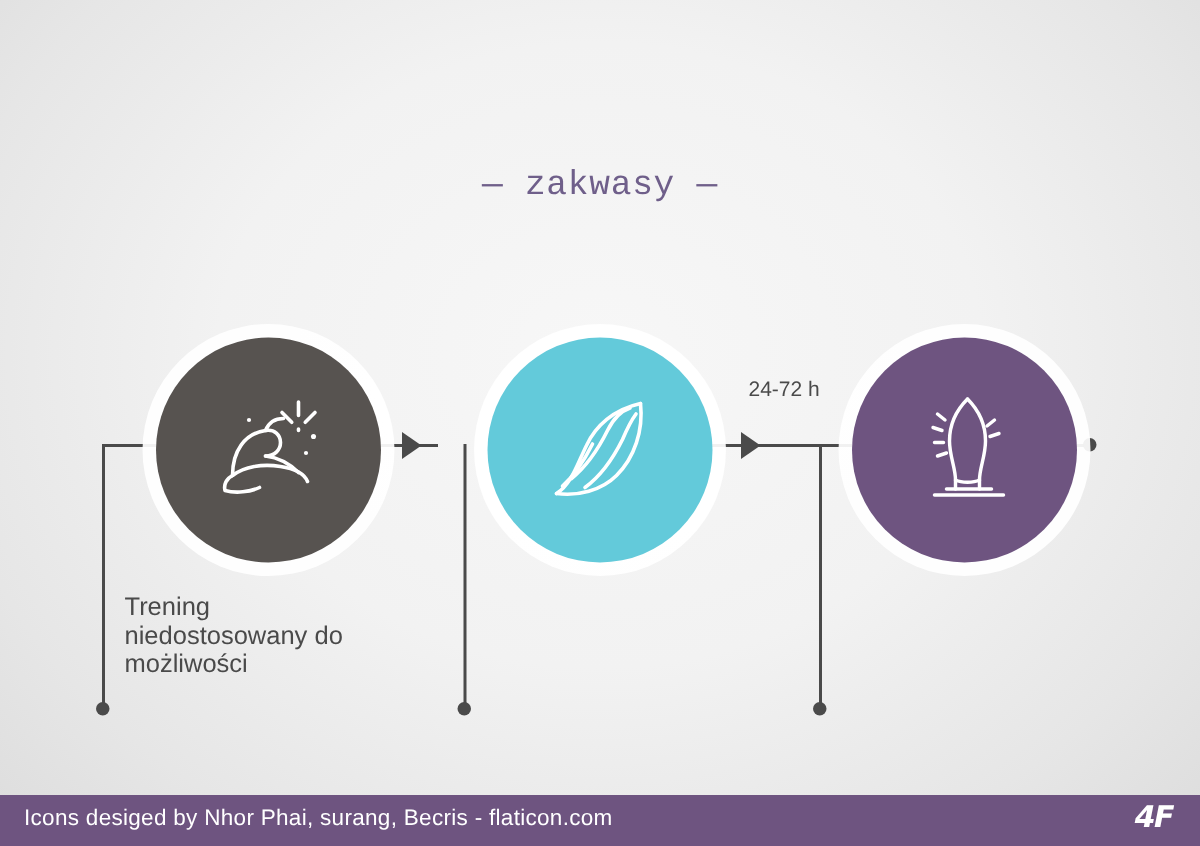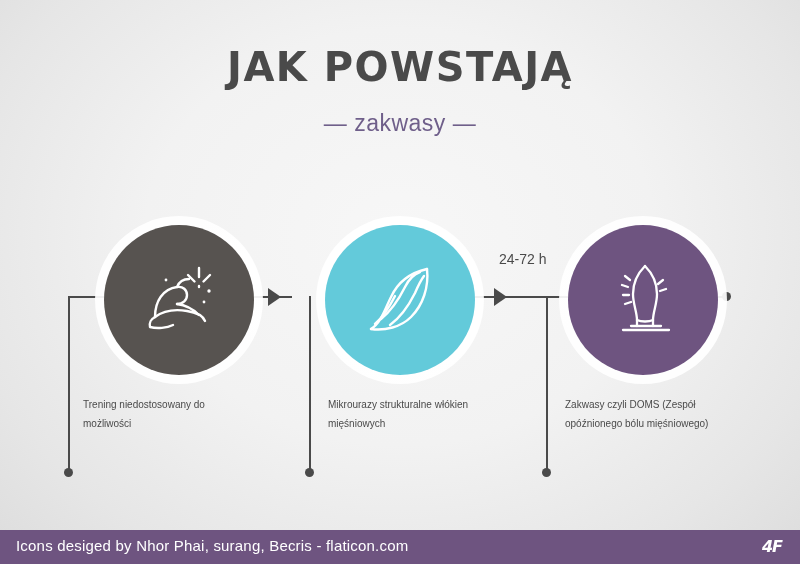--- a/index.html
+++ b/index.html
@@ -37,20 +37,21 @@
   }
   .subtitle {
     position: absolute;
     top: 110px;
     left: 0;
     width: 800px;
     text-align: center;
     font-size: 23px;
     color: #6f5f8a;
     letter-spacing: 0.5px;
+    font-family: Liberation Mono, monospace;
   }
   .circle {
     position: absolute;
     width: 150px;
     height: 150px;
     border-radius: 50%;
     box-shadow: 0 0 0 9px rgba(255,255,255,0.92);
     display: flex;
     align-items: center;
     justify-content: center;
@@ -82,21 +83,21 @@
     width: 0;
     height: 0;
     border-top: 9px solid transparent;
     border-bottom: 9px solid transparent;
     border-left: 13px solid #4a4a4a;
   }
 
   
   .caption {
     position: absolute;
-    font-size: 10px;
+    font-size: 17px;
     line-height: 19px;
     color: #4a4a4a;
   }
   .cap1 { left: 83px;  top: 395px; width: 160px; }
   .cap2 { left: 328px; top: 395px; width: 160px; }
   .cap3 { left: 565px; top: 395px; width: 175px; }
 
   .time-label {
     position: absolute;
     left: 499px;
@@ -123,31 +124,30 @@
     color: #ffffff;
     letter-spacing: 0.2px;
   }
   .logo {
     position: absolute;
     right: 18px;
     bottom: 8px;
     color: #ffffff;
     font-family: "DejaVu Sans", sans-serif;
     font-weight: bold;
-    font-size: 16px;
+    font-size: 20px;
     font-style: italic;
     letter-spacing: -1px;
   }
 </style>
 </head>
 <body>
 
 <div class="poster">
 
-  <div class="title">JAK POWSTAJĄ</div>
   <div class="subtitle">— zakwasy —</div>
 
   <div class="conn v-line" style="left:68px; top:296px; height:176px;"></div>
   <div class="conn h-line" style="left:68px; top:296px; width:45px;"></div>
   <div class="dot" style="left:64px; top:468px;"></div>
 
   <div class="conn h-line" style="left:246px; top:296px; width:46px;"></div>
   <div class="arrow" style="left:268px; top:288px;"></div>
 
   <div class="conn v-line" style="left:309px; top:296px; height:176px;"></div>
@@ -201,20 +201,18 @@
         <path d="M30 68 L60 68"></path>
         <path d="M22 72 L68 72"></path>
         <path d="M36 62 C40 64, 48 64, 52 62"></path>
         <path d="M24 18 l5 4 M21 27 l6 2 M22 37 l6 0 M24 46 l6 -2"></path>
         <path d="M62 22 l-5 4 M65 31 l-6 2"></path>
       </svg>
     </span>
   </div>
 
   <div class="caption cap1">Trening niedostosowany do możliwości</div>
-  <div class="caption cap2">Mikrourazy strukturalne włókien mięśniowych</div>
-  <div class="caption cap3">Zakwasy czyli DOMS (Zespół opóźnionego bólu mięśniowego)</div>
 
   <div class="footer-bar"></div>
   <div class="credit">Icons desiged by Nhor Phai, surang, Becris - flaticon.com</div>
   <div class="logo">4F</div>
 
 </div>
 
 </body></html>

